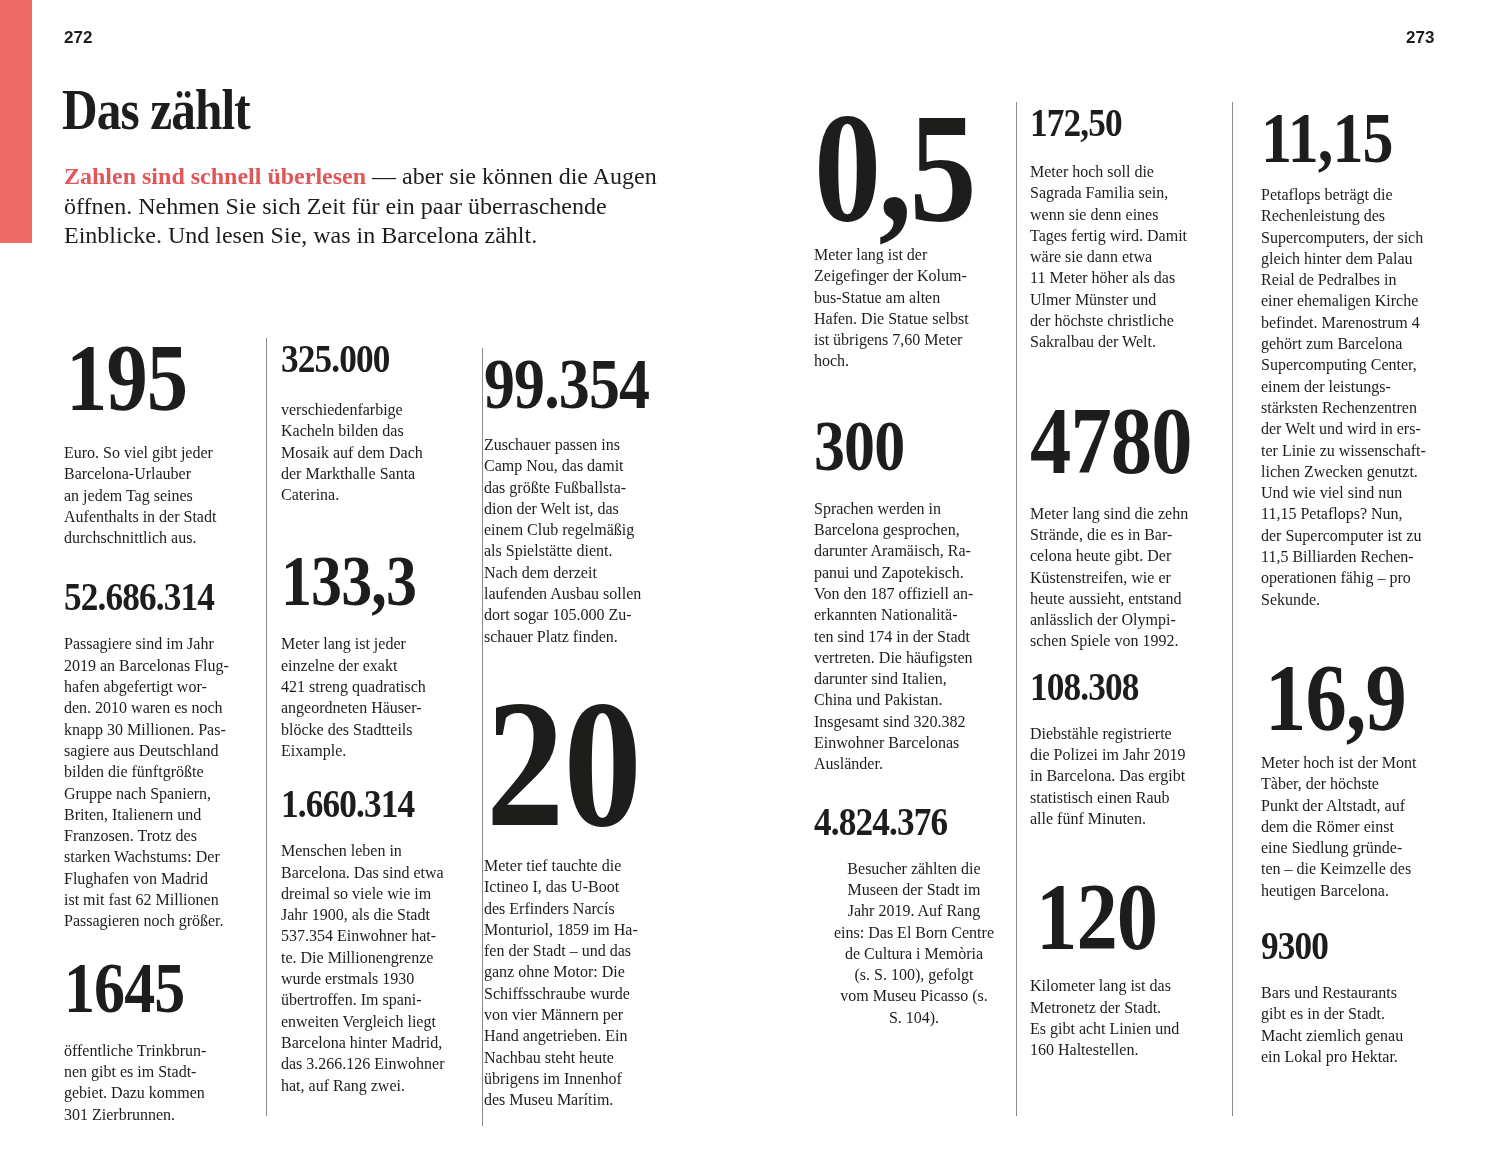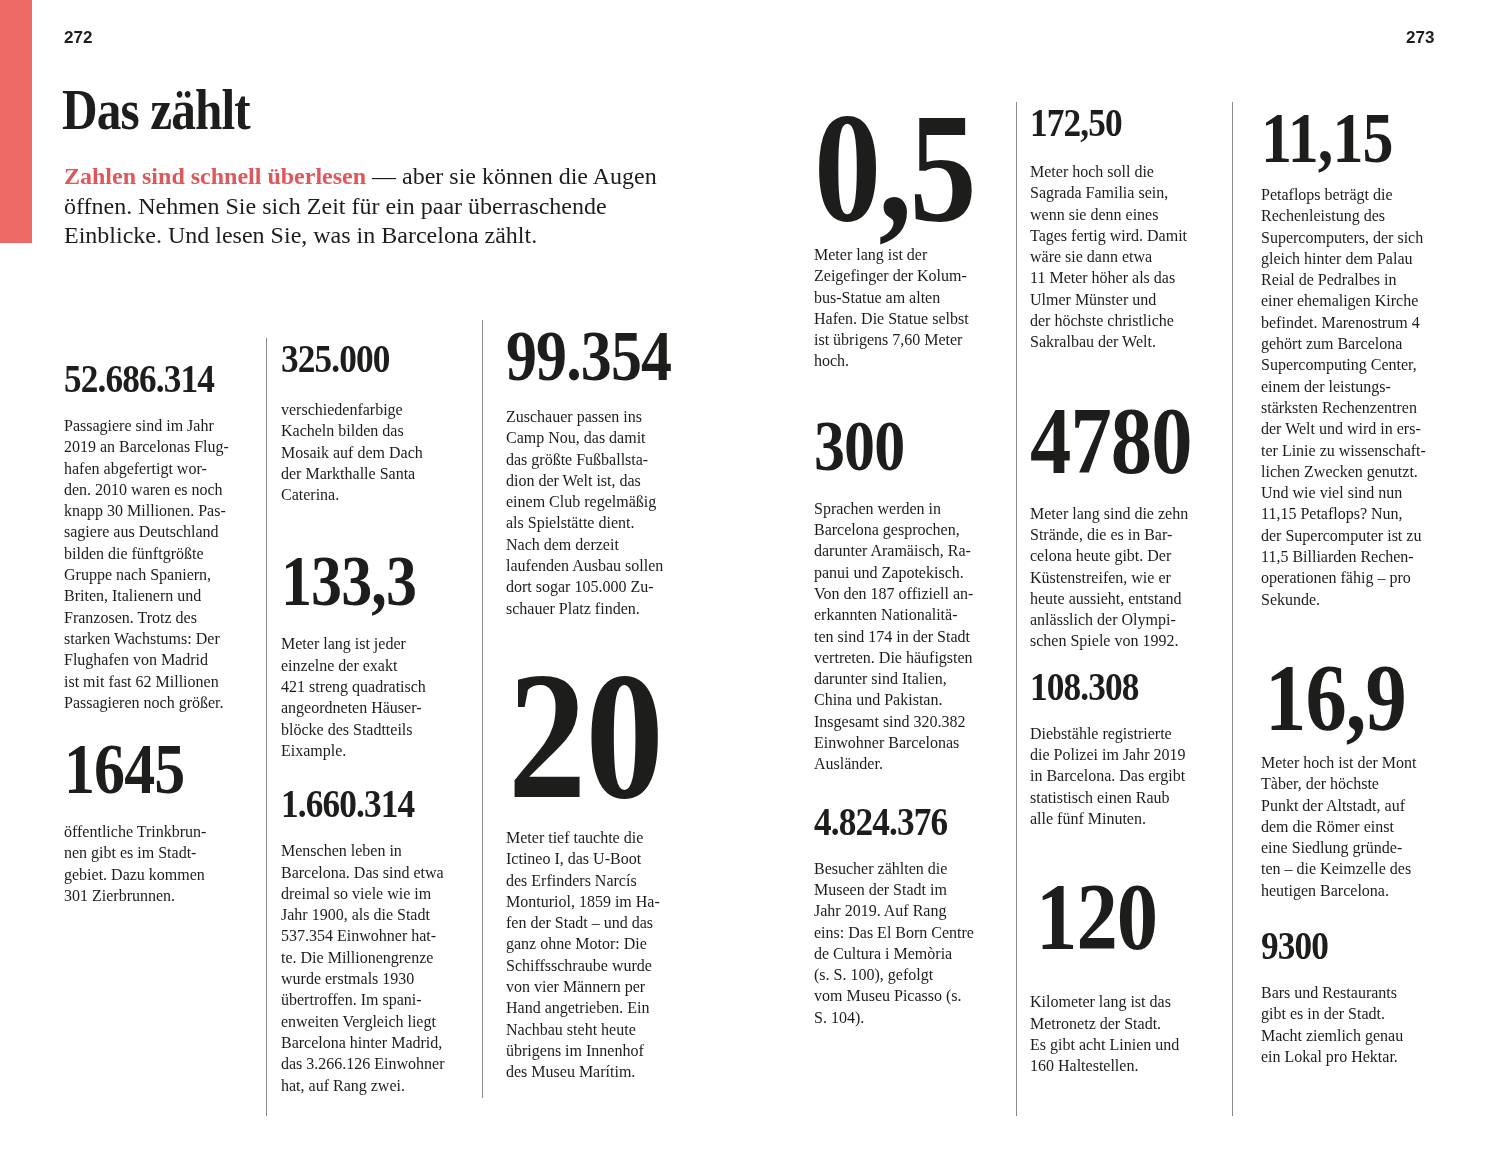--- a/index.html
+++ b/index.html
@@ -53,20 +53,28 @@
 <body>
 
 <div class="accent-bar"></div>
 <div class="page-num left">272</div>
 <div class="page-num right">273</div>
 
 <h1 class="title">Das zählt</h1>
 <p class="intro"><span class="lead">Zahlen sind schnell überlesen</span><span> — aber sie können die Augen öffnen. Nehmen Sie sich Zeit für ein paar überraschende Einblicke. Und lesen Sie, was in Barcelona zählt.</span></p>
 
 <div class="col" style="left:64px; top:330px; width:200px;">
+  <div class="fact">
+    <div class="num" style="font-size:96px; margin-left:2px;">195</div>
+    <p class="desc" style="margin-top:16px;">Euro. So viel gibt jeder
+Barcelona-Urlauber
+an jedem Tag seines
+Aufenthalts in der Stadt
+durchschnittlich aus.</p>
+  </div>
   <div class="fact" style="margin-top:28px;">
     <div class="num" style="font-size:41px;">52.686.314</div>
     <p class="desc" style="margin-top:16px;">Passagiere sind im Jahr
 2019 an Barcelonas Flug-
 hafen abgefertigt wor-
 den. 2010 waren es noch
 knapp 30 Millionen. Pas-
 sagiere aus Deutschland
 bilden die fünftgrößte
 Gruppe nach Spaniern,
@@ -114,21 +122,21 @@
 te. Die Millionengrenze
 wurde erstmals 1930
 übertroffen. Im spani-
 enweiten Vergleich liegt
 Barcelona hinter Madrid,
 das 3.266.126 Einwohner
 hat, auf Rang zwei.</p>
   </div>
 </div>
 
-<div class="col divider" style="left:482px; top:320px; width:216px; height:778px; padding-left:23px;">
+<div class="col divider" style="left:482px; top:348px; width:216px; height:778px; padding-left:1px;">
   <div class="fact">
     <div class="num" style="font-size:72px;">99.354</div>
     <p class="desc" style="margin-top:14px;">Zuschauer passen ins
 Camp Nou, das damit
 das größte Fußballsta-
 dion der Welt ist, das
 einem Club regelmäßig
 als Spielstätte dient.
 Nach dem derzeit
 laufenden Ausbau sollen
@@ -173,21 +181,21 @@
 ten sind 174 in der Stadt
 vertreten. Die häufigsten
 darunter sind Italien,
 China und Pakistan.
 Insgesamt sind 320.382
 Einwohner Barcelonas
 Ausländer.</p>
   </div>
   <div class="fact" style="margin-top:26px;">
     <div class="num" style="font-size:41px;">4.824.376</div>
-    <p class="desc" style="margin-top:16px;">Besucher zählten die
+    <p class="desc" style="margin-top:16px;text-align:center;">Besucher zählten die
 Museen der Stadt im
 Jahr 2019. Auf Rang
 eins: Das El Born Centre
 de Cultura i Memòria
 (s. S. 100), gefolgt
 vom Museu Picasso (s.
 S. 104).</p>
   </div>
 </div>
 
@@ -217,21 +225,21 @@
   <div class="fact" style="margin-top:14px;">
     <div class="num" style="font-size:41px;">108.308</div>
     <p class="desc" style="margin-top:16px;">Diebstähle registrierte
 die Polizei im Jahr 2019
 in Barcelona. Das ergibt
 statistisch einen Raub
 alle fünf Minuten.</p>
   </div>
   <div class="fact" style="margin-top:40px;">
     <div class="num" style="font-size:96px; margin-left:6px;">120</div>
-    <p class="desc" style="margin-top:26px;">Kilometer lang ist das
+    <p class="desc" style="margin-top:10px;">Kilometer lang ist das
 Metronetz der Stadt.
 Es gibt acht Linien und
 160 Haltestellen.</p>
   </div>
 </div>
 
 <div class="col divider" style="left:1232px; top:102px; width:220px; height:1014px; padding-left:28px;">
   <div class="fact">
     <div class="num" style="font-size:72px;">11,15</div>
     <p class="desc" style="margin-top:10px;">Petaflops beträgt die

